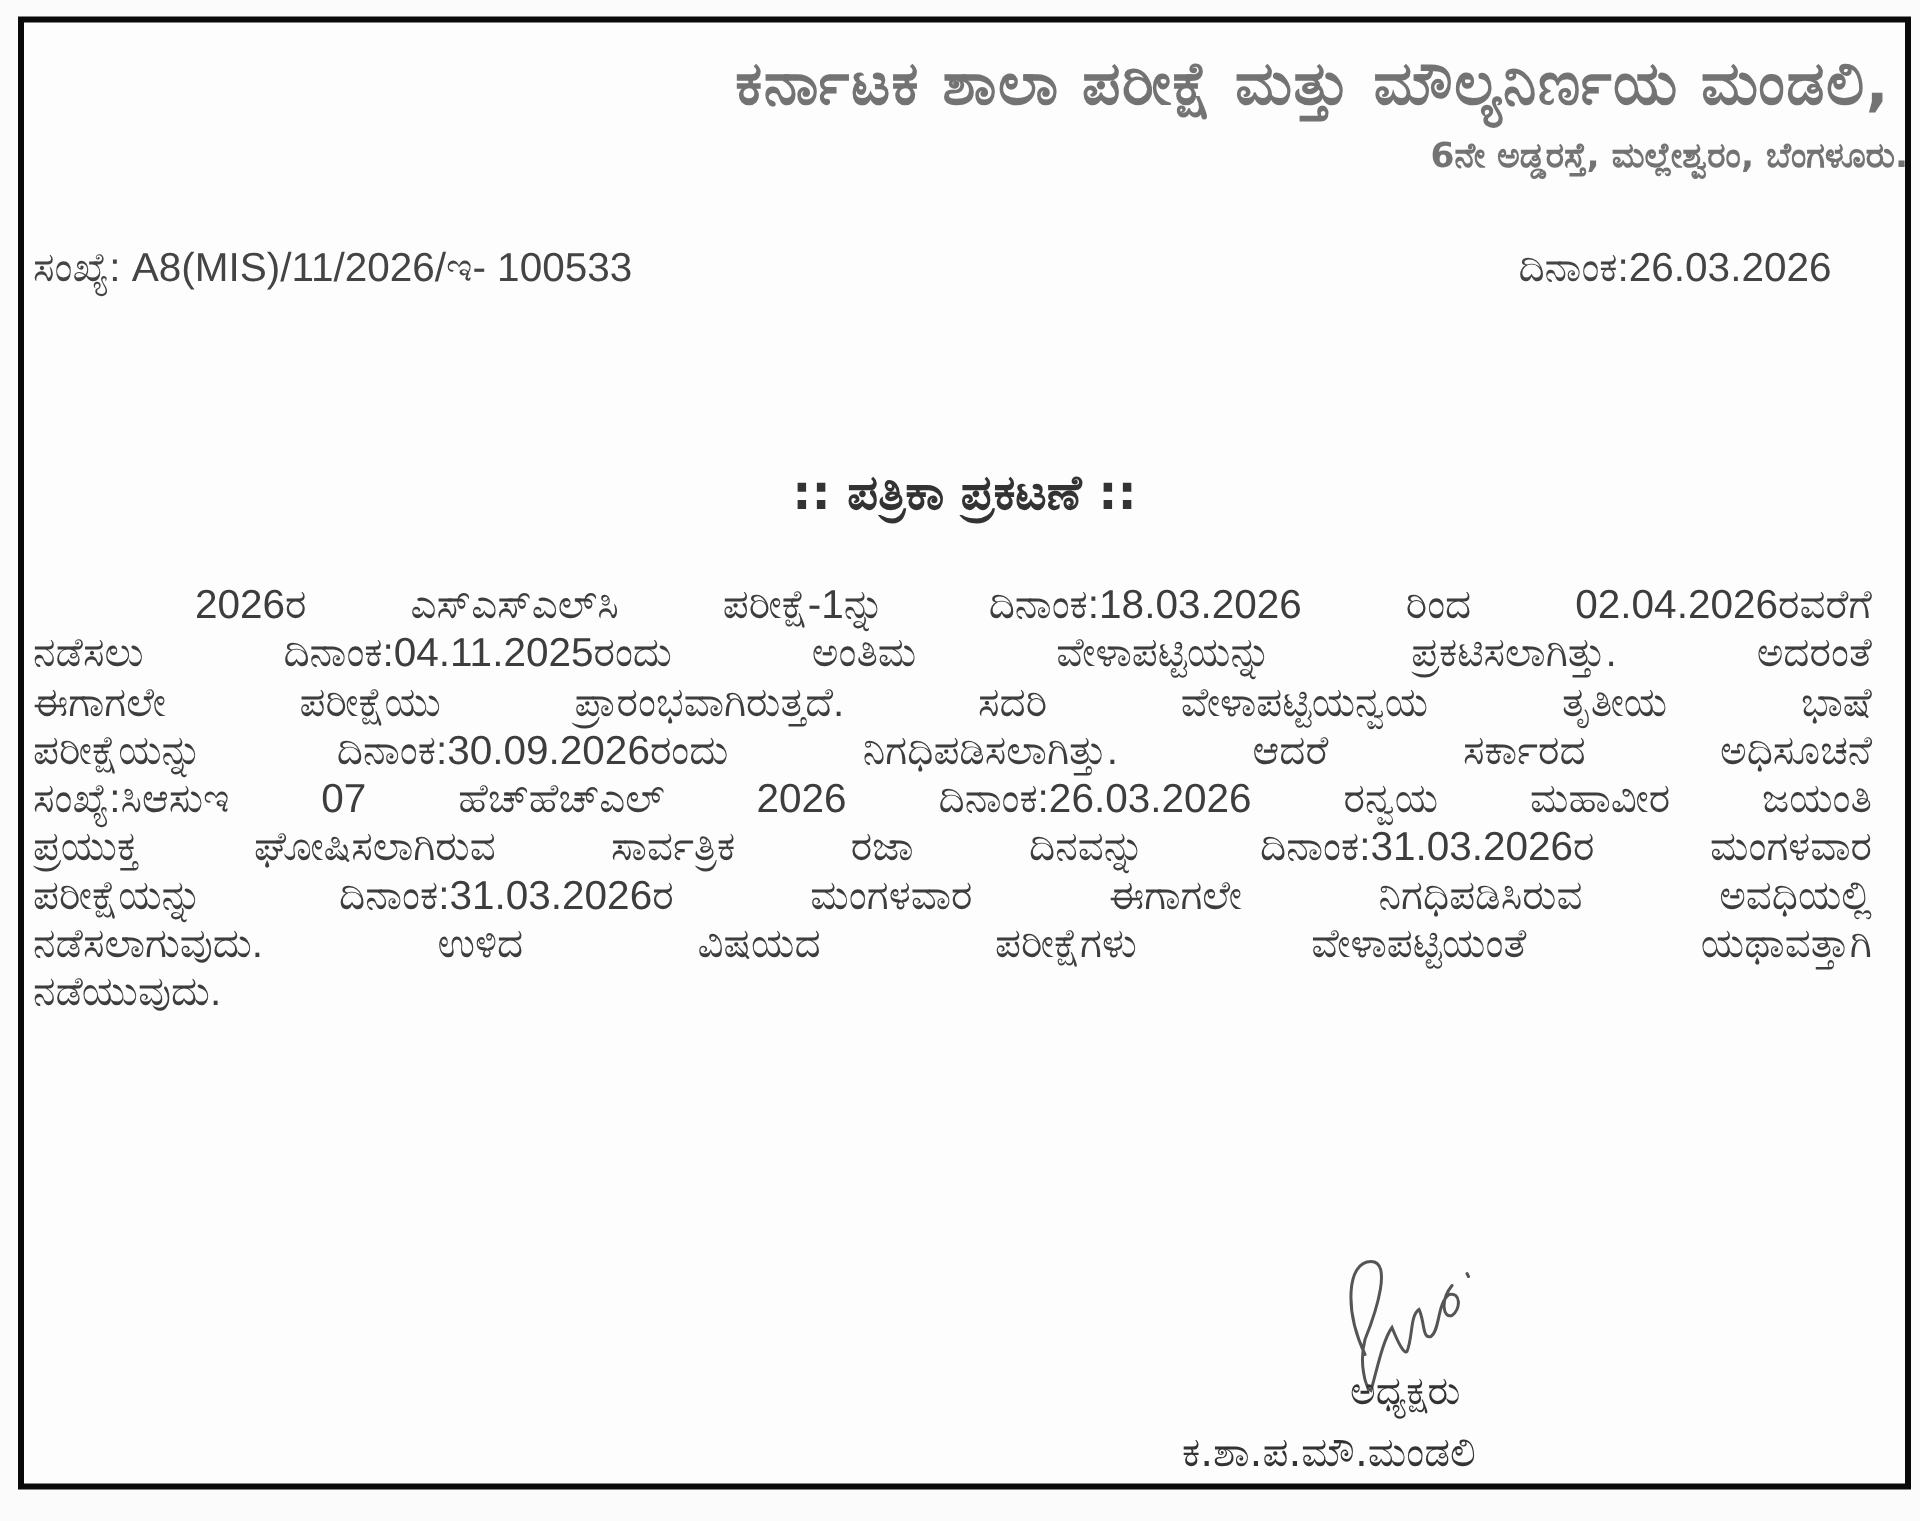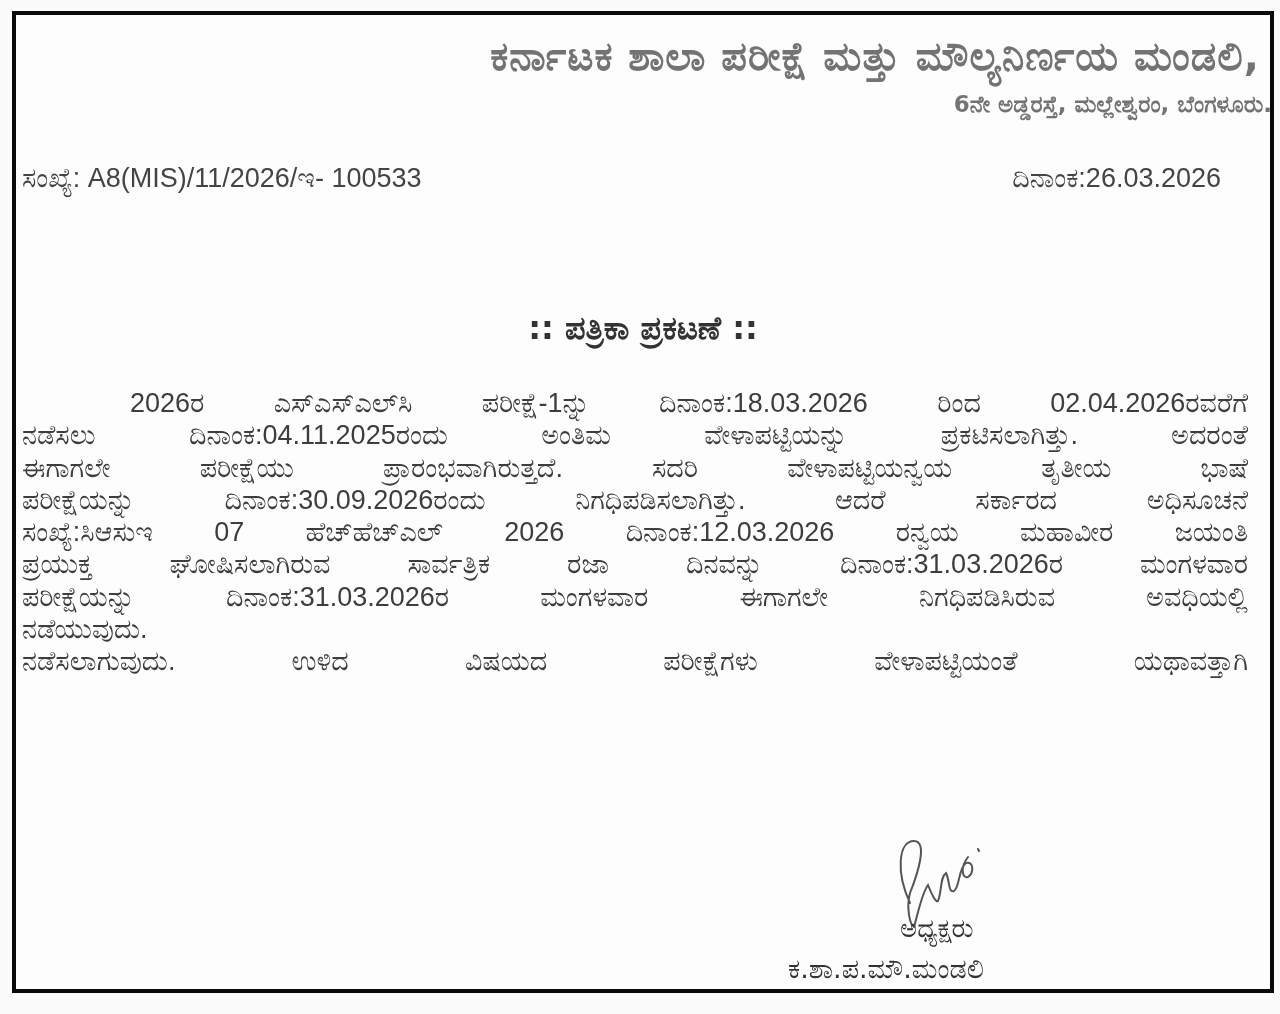--- a/index.html
+++ b/index.html
@@ -72,25 +72,25 @@
   <div class="ref">ಸಂಖ್ಯೆ: A8(MIS)/11/2026/ಇ- 100533</div>
   <div class="date">ದಿನಾಂಕ:26.03.2026</div>
 
   <div class="title">:: ಪತ್ರಿಕಾ ಪ್ರಕಟಣೆ ::</div>
 
   <div class="body-text">
     <span class="line first">2026ರ ಎಸ್‌ಎಸ್‌ಎಲ್‌ಸಿ ಪರೀಕ್ಷೆ-1ನ್ನು ದಿನಾಂಕ:18.03.2026 ರಿಂದ 02.04.2026ರವರೆಗೆ</span>
     <span class="line">ನಡೆಸಲು ದಿನಾಂಕ:04.11.2025ರಂದು ಅಂತಿಮ ವೇಳಾಪಟ್ಟಿಯನ್ನು ಪ್ರಕಟಿಸಲಾಗಿತ್ತು. ಅದರಂತೆ</span>
     <span class="line">ಈಗಾಗಲೇ ಪರೀಕ್ಷೆಯು ಪ್ರಾರಂಭವಾಗಿರುತ್ತದೆ. ಸದರಿ ವೇಳಾಪಟ್ಟಿಯನ್ವಯ ತೃತೀಯ ಭಾಷೆ</span>
     <span class="line">ಪರೀಕ್ಷೆಯನ್ನು ದಿನಾಂಕ:30.09.2026ರಂದು ನಿಗಧಿಪಡಿಸಲಾಗಿತ್ತು. ಆದರೆ ಸರ್ಕಾರದ ಅಧಿಸೂಚನೆ</span>
-    <span class="line">ಸಂಖ್ಯೆ:ಸಿಆಸುಇ 07 ಹೆಚ್‌ಹೆಚ್‌ಎಲ್ 2026 ದಿನಾಂಕ:12.03.2026 ರನ್ವಯ ಮಹಾವೀರ ಜಯಂತಿ</span>
+    <span class="line">ಸಂಖ್ಯೆ:ಸಿಆಸುಇ 07 ಹೆಚ್‌ಹೆಚ್‌ಎಲ್ 2026 ದಿನಾಂಕ:26.03.2026 ರನ್ವಯ ಮಹಾವೀರ ಜಯಂತಿ</span>
     <span class="line">ಪ್ರಯುಕ್ತ ಘೋಷಿಸಲಾಗಿರುವ ಸಾರ್ವತ್ರಿಕ ರಜಾ ದಿನವನ್ನು ದಿನಾಂಕ:31.03.2026ರ ಮಂಗಳವಾರ</span>
     <span class="line">ಪರೀಕ್ಷೆಯನ್ನು ದಿನಾಂಕ:31.03.2026ರ ಮಂಗಳವಾರ ಈಗಾಗಲೇ ನಿಗಧಿಪಡಿಸಿರುವ ಅವಧಿಯಲ್ಲಿ</span>
+    <span class="line">ನಡೆಸಲಾಗುವುದು. ಉಳಿದ ವಿಷಯದ ಪರೀಕ್ಷೆಗಳು ವೇಳಾಪಟ್ಟಿಯಂತೆ ಯಥಾವತ್ತಾಗಿ</span>
     <span class="line last">ನಡೆಯುವುದು.</span>
-    <span class="line">ನಡೆಸಲಾಗುವುದು. ಉಳಿದ ವಿಷಯದ ಪರೀಕ್ಷೆಗಳು ವೇಳಾಪಟ್ಟಿಯಂತೆ ಯಥಾವತ್ತಾಗಿ</span>
   </div>
 
   <svg class="signature" viewBox="0 0 110 96">
     <path d="M22 70 C 8 40, 10 8, 26 8 C 40 8, 30 40, 22 60 C 18 75, 22 92, 26 94 C 30 80, 34 60, 40 52 C 44 62, 48 70, 50 68 C 54 58, 52 44, 58 40 C 62 48, 60 60, 66 58 C 72 54, 70 36, 78 30 C 86 28, 86 40, 80 44 C 74 46, 72 34, 80 24 M90 16 L91 18" fill="none" stroke="#555" stroke-width="2" stroke-linecap="round"></path>
   </svg>
 
   <div class="sign-title">ಅಧ್ಯಕ್ಷರು</div>
   <div class="sign-org">ಕ.ಶಾ.ಪ.ಮೌ.ಮಂಡಲಿ</div>
 </div>
 

